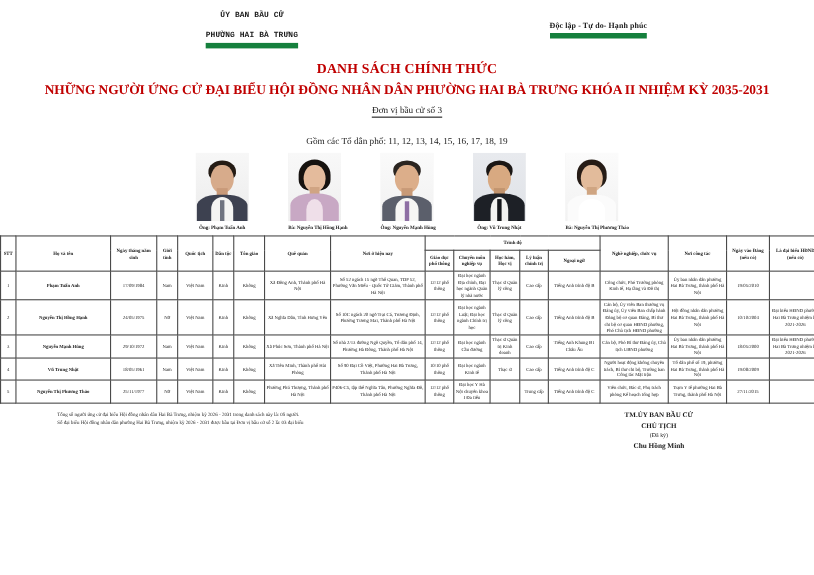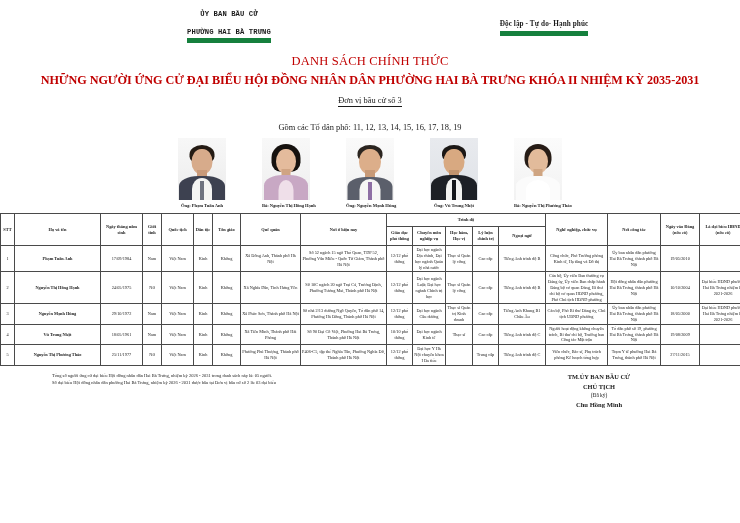--- a/index.html
+++ b/index.html
@@ -52,21 +52,21 @@
   .hdr-right .hdr-line1 { font-size: 7.6px; }
   .hdr-right .hdr-line2 { font-size: 7.2px; }
 
   
   .title-block {
     text-align: center;
     margin-top: 9px;
   }
   .title-main {
     color: #c00000;
-    font-weight: normal;
+    font-weight: bold;
     font-size: 12.5px;
     letter-spacing: .2px;
     line-height: 1.5;
   }
   .title-sub {
     color: #c00000;
     font-weight: bold;
     font-size: 12.2px;
     letter-spacing: -.05px;
     line-height: 1.5;

